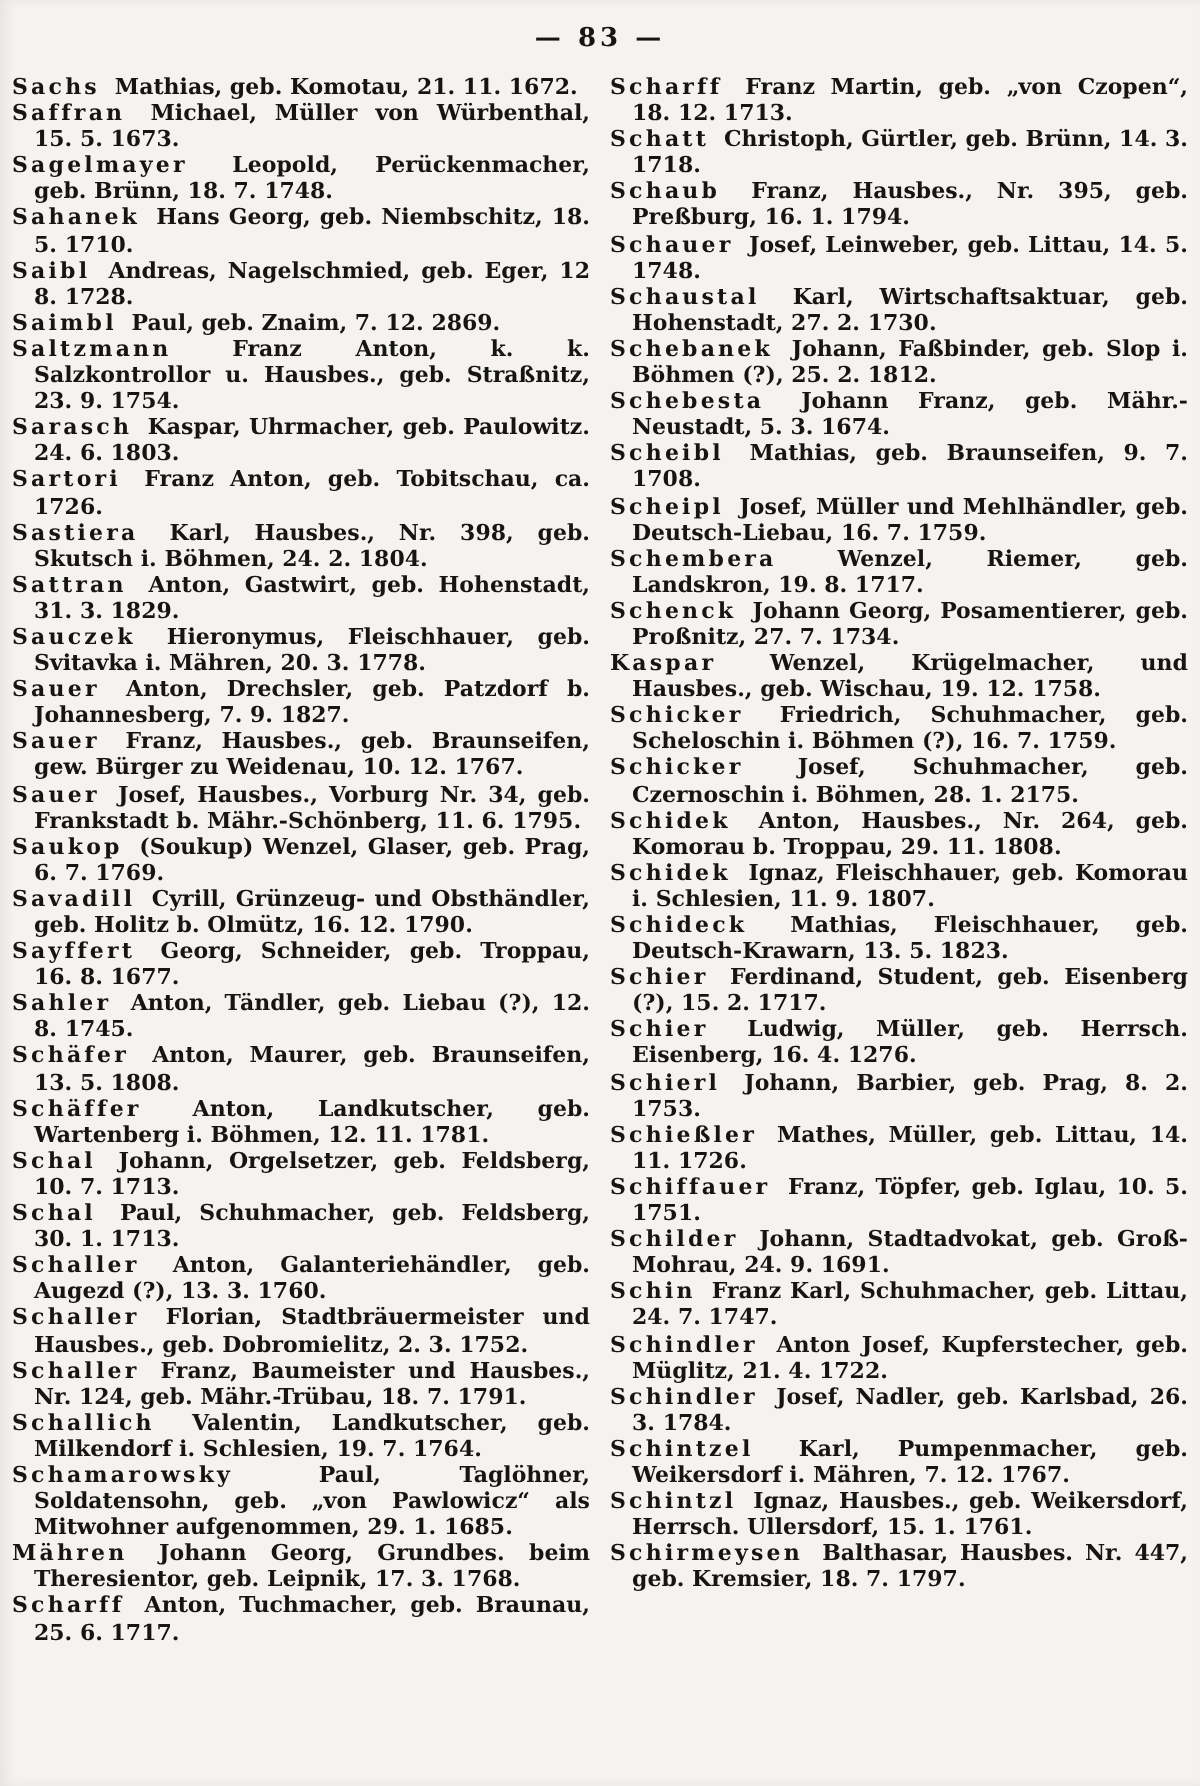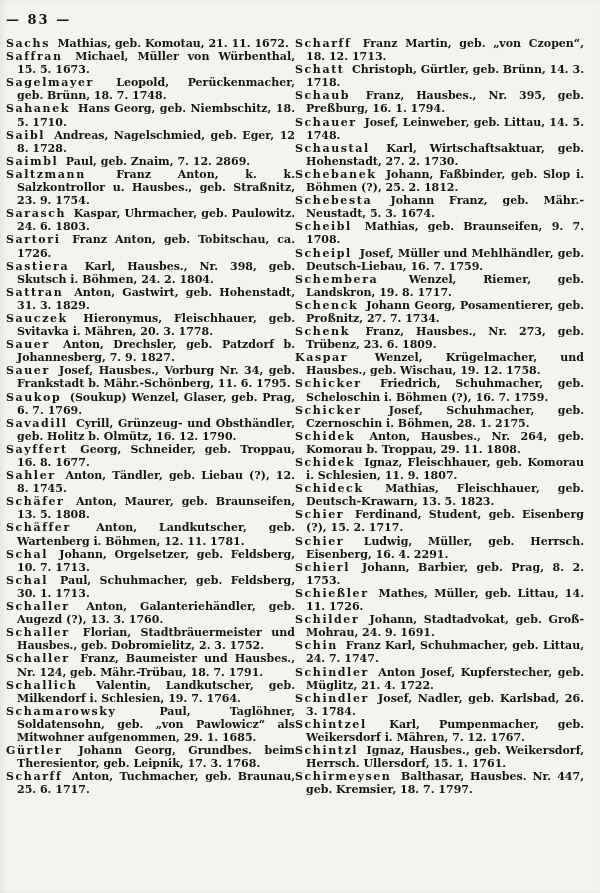--- a/index.html
+++ b/index.html
@@ -14,29 +14,29 @@
     margin: 0 auto;
     background: #f4f3ef;
     color: #161512;
     font-family: "DejaVu Serif", "Liberation Serif", serif;
     overflow: hidden;
     box-sizing: border-box;
     padding: 10px 6px 8px 6px;
     box-shadow: inset 3px 0 6px rgba(0,0,0,0.06);
   }
   .page-header {
-    text-align: left;
+    text-align: center;
     font-size: 13px;
     font-weight: bold;
     letter-spacing: 2px;
     margin: 2px 0 10px 0;
   }
   .columns {
     display: flex;
-    gap: 0;
+    gap: 10px;
   }
   .column {
     width: 289px;
     box-sizing: border-box;
   }
   .entry {
     margin: 0;
     font-size: 11px;
     font-weight: bold;
     line-height: 13.1px;
@@ -81,20 +81,21 @@
 
         <p class="entry"><span class="surname">Sastiera </span><span>Karl, Hausbes., Nr. 398, geb. Skutsch i. Böhmen, 24. 2. 1804.</span></p>
 
 
         <p class="entry"><span class="surname">Sattran </span><span>Anton, Gastwirt, geb. Hohenstadt, 31. 3. 1829.</span></p>
 
         <p class="entry"><span class="surname">Sauczek </span><span>Hieronymus, Fleischhauer, geb. Svitavka i. Mähren, 20. 3. 1778.</span></p>
 
         <p class="entry"><span class="surname">Sauer </span><span>Anton, Drechsler, geb. Patzdorf b. Johannesberg, 7. 9. 1827.</span></p>
 
+        <p class="entry"><span class="surname">Sauer </span><span>Franz, Hausbes., geb. Braunseifen, gew. Bürger zu Weidenau, 10. 12. 1767.</span></p>
 
         <p class="entry"><span class="surname">Sauer </span><span>Josef, Hausbes., Vorburg Nr. 34, geb. Frankstadt b. Mähr.-Schönberg, 11. 6. 1795.</span></p>
 
         <p class="entry"><span class="surname">Saukop </span><span>(Soukup) Wenzel, Glaser, geb. Prag, 6. 7. 1769.</span></p>
 
         <p class="entry"><span class="surname">Savadill </span><span>Cyrill, Grünzeug- und Obsthändler, geb. Holitz b. Olmütz, 16. 12. 1790.</span></p>
 
         <p class="entry"><span class="surname">Sayffert </span><span>Georg, Schneider, geb. Troppau, 16. 8. 1677.</span></p>
 
         <p class="entry"><span class="surname">Sahler </span><span>Anton, Tändler, geb. Liebau (?), 12. 8. 1745.</span></p>
@@ -110,21 +111,21 @@
         <p class="entry"><span class="surname">Schaller </span><span>Anton, Galanteriehändler, geb. Augezd (?), 13. 3. 1760.</span></p>
 
         <p class="entry"><span class="surname">Schaller </span><span>Florian, Stadtbräuermeister und Hausbes., geb. Dobromielitz, 2. 3. 1752.</span></p>
 
         <p class="entry"><span class="surname">Schaller </span><span>Franz, Baumeister und Hausbes., Nr. 124, geb. Mähr.-Trübau, 18. 7. 1791.</span></p>
 
         <p class="entry"><span class="surname">Schallich </span><span>Valentin, Landkutscher, geb. Milkendorf i. Schlesien, 19. 7. 1764.</span></p>
 
         <p class="entry"><span class="surname">Schamarowsky </span><span>Paul, Taglöhner, Soldatensohn, geb. „von Pawlowicz“ als Mitwohner aufgenommen, 29. 1. 1685.</span></p>
 
-        <p class="entry"><span class="surname">Gürtler </span><span>Johann Georg, Grundbes. beim Theresientor, geb. Leipnik, 17. 3. 1768.</span></p>
+        <p class="entry"><span class="surname">Mähren </span><span>Johann Georg, Grundbes. beim Theresientor, geb. Leipnik, 17. 3. 1768.</span></p>
 
         <p class="entry"><span class="surname">Scharff </span><span>Anton, Tuchmacher, geb. Braunau, 25. 6. 1717.</span></p>
       </div>
 
     <div class="column">
 
         <p class="entry"><span class="surname">Scharff </span><span>Franz Martin, geb. „von Czopen“, 18. 12. 1713.</span></p>
 
         <p class="entry"><span class="surname">Schatt </span><span>Christoph, Gürtler, geb. Brünn, 14. 3. 1718.</span></p>
 
@@ -139,42 +140,42 @@
         <p class="entry"><span class="surname">Schebesta </span><span>Johann Franz, geb. Mähr.-Neustadt, 5. 3. 1674.</span></p>
 
         <p class="entry"><span class="surname">Scheibl </span><span>Mathias, geb. Braunseifen, 9. 7. 1708.</span></p>
 
         <p class="entry"><span class="surname">Scheipl </span><span>Josef, Müller und Mehlhändler, geb. Deutsch-Liebau, 16. 7. 1759.</span></p>
 
         <p class="entry"><span class="surname">Schembera </span><span>Wenzel, Riemer, geb. Landskron, 19. 8. 1717.</span></p>
 
         <p class="entry"><span class="surname">Schenck </span><span>Johann Georg, Posamentierer, geb. Proßnitz, 27. 7. 1734.</span></p>
 
-        <p class="entry"><span class="surname">Schenk </span><span>Franz, Hausbes., Nr. 273, geb. Trübenz, 23. 6. 1809.</span></p>
 
         <p class="entry"><span class="surname">Kaspar </span><span>Wenzel, Krügelmacher, und Hausbes., geb. Wischau, 19. 12. 1758.</span></p>
 
         <p class="entry"><span class="surname">Schicker </span><span>Friedrich, Schuhmacher, geb. Scheloschin i. Böhmen (?), 16. 7. 1759.</span></p>
 
         <p class="entry"><span class="surname">Schicker </span><span>Josef, Schuhmacher, geb. Czernoschin i. Böhmen, 28. 1. 2175.</span></p>
 
         <p class="entry"><span class="surname">Schidek </span><span>Anton, Hausbes., Nr. 264, geb. Komorau b. Troppau, 29. 11. 1808.</span></p>
 
         <p class="entry"><span class="surname">Schidek </span><span>Ignaz, Fleischhauer, geb. Komorau i. Schlesien, 11. 9. 1807.</span></p>
 
         <p class="entry"><span class="surname">Schideck </span><span>Mathias, Fleischhauer, geb. Deutsch-Krawarn, 13. 5. 1823.</span></p>
 
         <p class="entry"><span class="surname">Schier </span><span>Ferdinand, Student, geb. Eisenberg (?), 15. 2. 1717.</span></p>
 
-        <p class="entry"><span class="surname">Schier </span><span>Ludwig, Müller, geb. Herrsch. Eisenberg, 16. 4. 2291.</span></p>
+        <p class="entry"><span class="surname">Schier </span><span>Ludwig, Müller, geb. Herrsch. Eisenberg, 16. 4. 1276.</span></p>
 
         <p class="entry"><span class="surname">Schierl </span><span>Johann, Barbier, geb. Prag, 8. 2. 1753.</span></p>
 
         <p class="entry"><span class="surname">Schießler </span><span>Mathes, Müller, geb. Littau, 14. 11. 1726.</span></p>
 
+        <p class="entry"><span class="surname">Schiffauer </span><span>Franz, Töpfer, geb. Iglau, 10. 5. 1751.</span></p>
 
         <p class="entry"><span class="surname">Schilder </span><span>Johann, Stadtadvokat, geb. Groß-Mohrau, 24. 9. 1691.</span></p>
 
 
         <p class="entry"><span class="surname">Schin </span><span>Franz Karl, Schuhmacher, geb. Littau, 24. 7. 1747.</span></p>
 
         <p class="entry"><span class="surname">Schindler </span><span>Anton Josef, Kupferstecher, geb. Müglitz, 21. 4. 1722.</span></p>
 
         <p class="entry"><span class="surname">Schindler </span><span>Josef, Nadler, geb. Karlsbad, 26. 3. 1784.</span></p>
 

